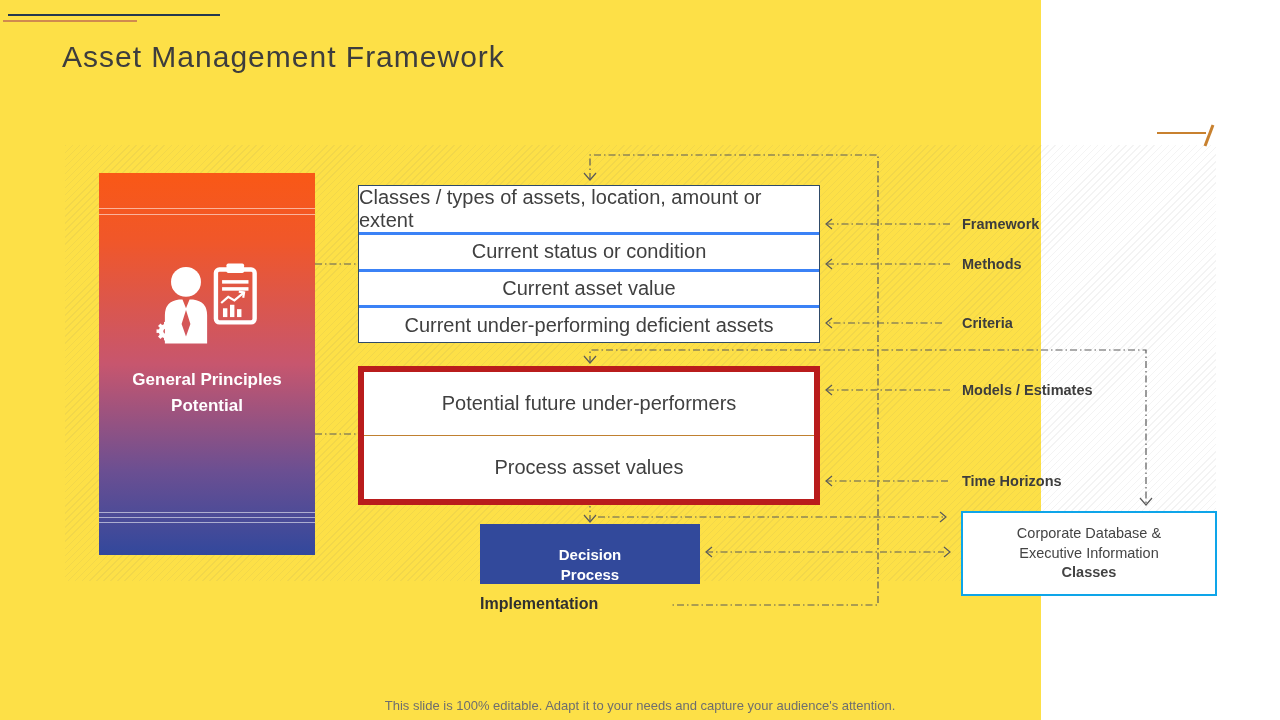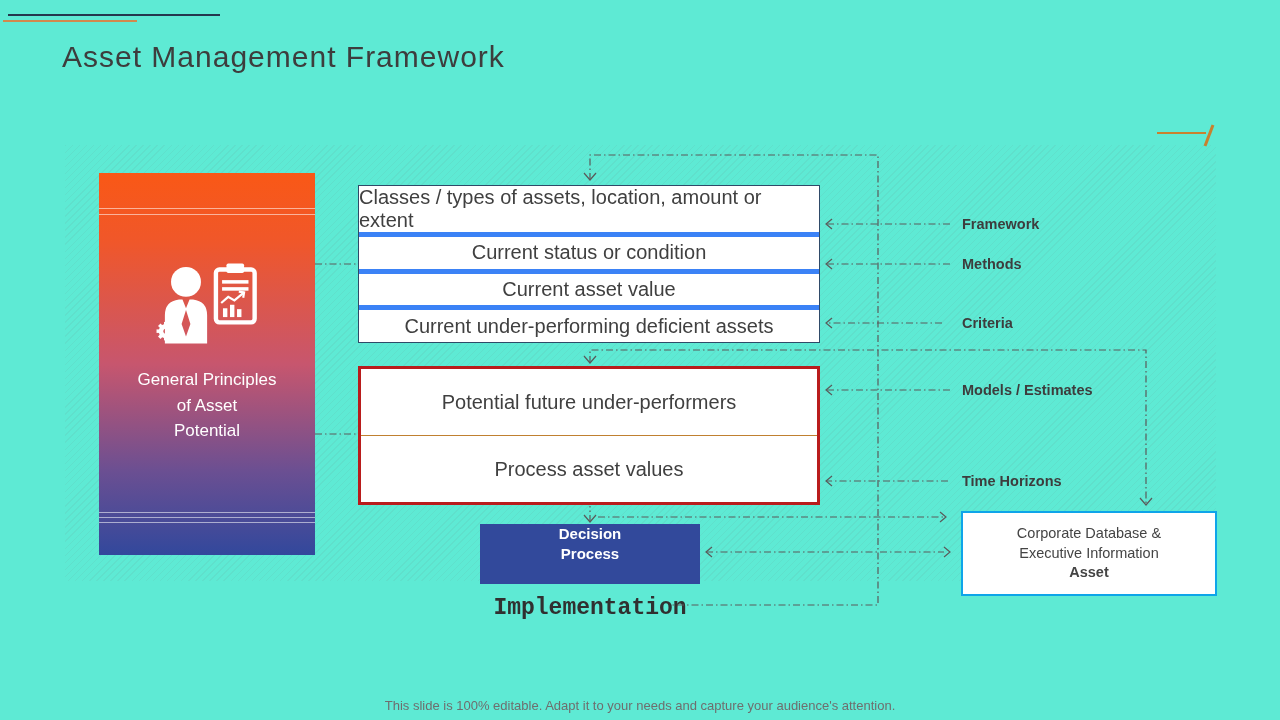--- a/index.html
+++ b/index.html
@@ -1,56 +1,56 @@
 <!DOCTYPE html>
 <html><head>
 <meta charset="utf-8">
 <style>
   * { margin:0; padding:0; box-sizing:border-box; }
   html,body { width:1280px; height:720px; background:#ffffff; overflow:hidden;
               font-family:"Liberation Sans", sans-serif; }
-  #slide { position:relative; width:1280px; height:720px; background:#5eead4; }
+  #slide { position:relative; width:1041px; height:720px; background:#fde047; }
 
   
   .decor-navy   { position:absolute; left:8px;  top:14px; width:212px; height:2px; background:#24384e; }
   .decor-orange { position:absolute; left:3px;  top:20px; width:134px; height:2px; background:#d08a4e; }
 
   .slide-title { position:absolute; left:62px; top:40px; font-size:30px; color:#3d3d3d;
                  letter-spacing:1px; font-weight:400; }
 
   
   .hatch { position:absolute; left:65px; top:145px; width:1151px; height:436px;
            background:repeating-linear-gradient(135deg, rgba(110,110,110,0.08) 0px,
                       rgba(110,110,110,0.08) 1px, transparent 1px, transparent 5px); }
 
   
   .principles { position:absolute; left:99px; top:173px; width:216px; height:382px;
                 background:linear-gradient(180deg,#f95816 0%, #f0572a 18%, #c7566e 50%,
                            #6b4f92 78%, #32489c 100%); }
   .principles .hline { position:absolute; left:0; width:100%; height:1px; background:rgba(255,255,255,0.55); }
   .principles .icon-wrap { position:absolute; left:50px; top:86px; width:118px; height:88px; }
   .principles .label { position:absolute; top:194px; left:0; width:100%; text-align:center;
-                       color:#fff; font-weight:normal; font-size:17px; line-height:1.5; }
+                       color:#fff; font-weight:bold; font-size:17px; line-height:1.5; }
 
   
   .group { position:absolute; left:358px; width:462px; display:flex; flex-direction:column; background:#fff; }
   .group .row { flex:1; display:flex; align-items:center; justify-content:center;
                 font-size:20px; color:#404040; background:#fff; }
   .group1 { top:185px; height:158px; border:1px solid #2f4a68; }
-  .group1 .row + .row { border-top:5px solid #3b82f6; }
-  .group2 { top:366px; height:139px; border:3px solid #b91c1c; }
+  .group1 .row + .row { border-top:3px solid #3b82f6; }
+  .group2 { top:366px; height:139px; border:6px solid #b91c1c; }
   .group2 .row + .row { border-top:1px solid #c08030; }
 
   .decision { position:absolute; left:480px; top:524px; width:220px; height:60px; background:#32499b;
-              display:flex; align-items:flex-start; justify-content:center; text-align:center; }
+              display:flex; align-items:flex-end; justify-content:center; text-align:center; }
   .decision .label { color:#fff; font-weight:bold; font-size:15px; line-height:1.3; }
   .decision .label span { display:block; }
 
-  .implementation { position:absolute; left:480px; top:595px; width:220px; text-align:center;
-                    font-weight:bold; font-size:23px; color:#303030;font-family:Liberation Mono, monospace; }
+  .implementation { position:absolute; left:480px; top:595px; width:220px; 
+                    font-weight:bold; font-size:16px; color:#303030; }
 
   .corporate { position:absolute; left:961px; top:511px; width:256px; height:85px;
                border:2px solid #0ea5e9; background:#fff; display:flex; flex-direction:column;
                align-items:center; justify-content:center; font-size:14.5px; color:#444;
                line-height:1.35; text-align:center; }
   .corporate .bold { font-weight:bold; }
 
   .side-label { position:absolute; left:962px; font-weight:bold; font-size:14.5px; color:#3d3d3d;
                 height:20px; line-height:20px; white-space:nowrap; }
 
@@ -105,21 +105,20 @@
           <line x1="13.5" y1="78.5" x2="9.6" y2="74.6"></line>
           <line x1="17" y1="77" x2="17" y2="71.5"></line>
           <line x1="20.5" y1="78.5" x2="24.4" y2="74.6"></line>
         </g>
         <path fill="#fff" fill-rule="evenodd" d="M17,74 a8,8 0 1,0 0.01,0 Z M17,79.2 a2.8,2.8 0 1,1 -0.01,0 Z"></path>
       </svg>
     </div>
 
     <div class="label">
       <span style="display:block">General Principles</span>
-      <span style="display:block">of Asset</span>
       <span style="display:block">Potential</span>
     </div>
   </div>
 
   <div class="group group1">
     <div class="row">Classes / types of assets, location, amount or extent</div>
     <div class="row">Current status or condition</div>
     <div class="row">Current asset value</div>
     <div class="row">Current under-performing deficient assets</div>
   </div>
@@ -134,21 +133,21 @@
       <span>Decision</span>
       <span>Process</span>
     </div>
   </div>
 
   <div class="implementation">Implementation</div>
 
   <div class="corporate">
     <span>Corporate Database &amp;</span>
     <span>Executive Information</span>
-    <span class="bold">Asset</span>
+    <span class="bold">Classes</span>
   </div>
 
   <div class="side-label" style="top:214px">Framework</div>
   <div class="side-label" style="top:254px">Methods</div>
   <div class="side-label" style="top:313px">Criteria</div>
   <div class="side-label" style="top:380px">Models / Estimates</div>
   <div class="side-label" style="top:471px">Time Horizons</div>
 
   <svg class="overlay" width="1280" height="720">
     <g fill="none" stroke="#5a5a5a" stroke-width="1.2" stroke-dasharray="7 3 1.5 3">

